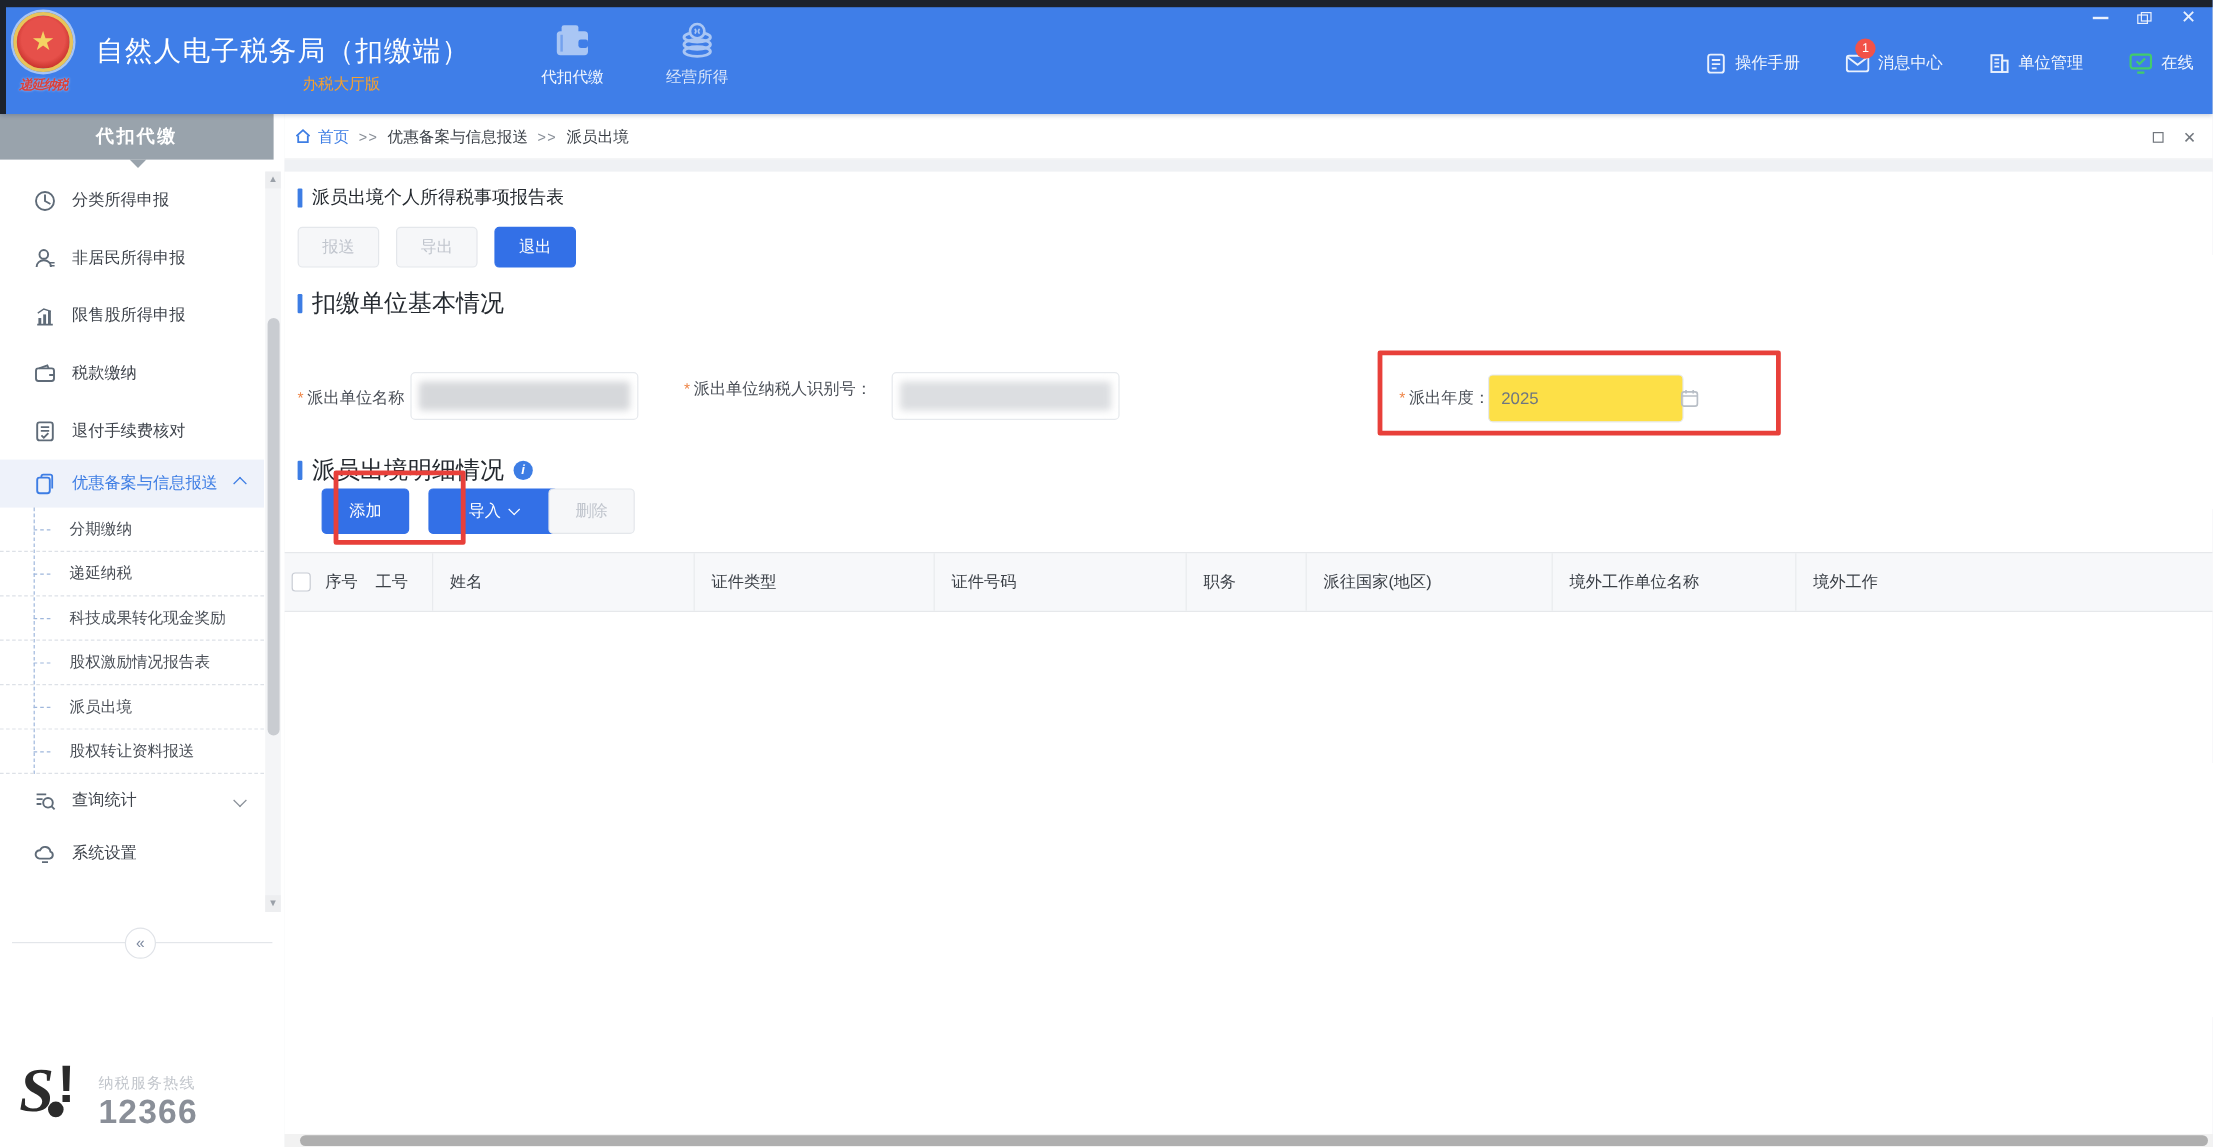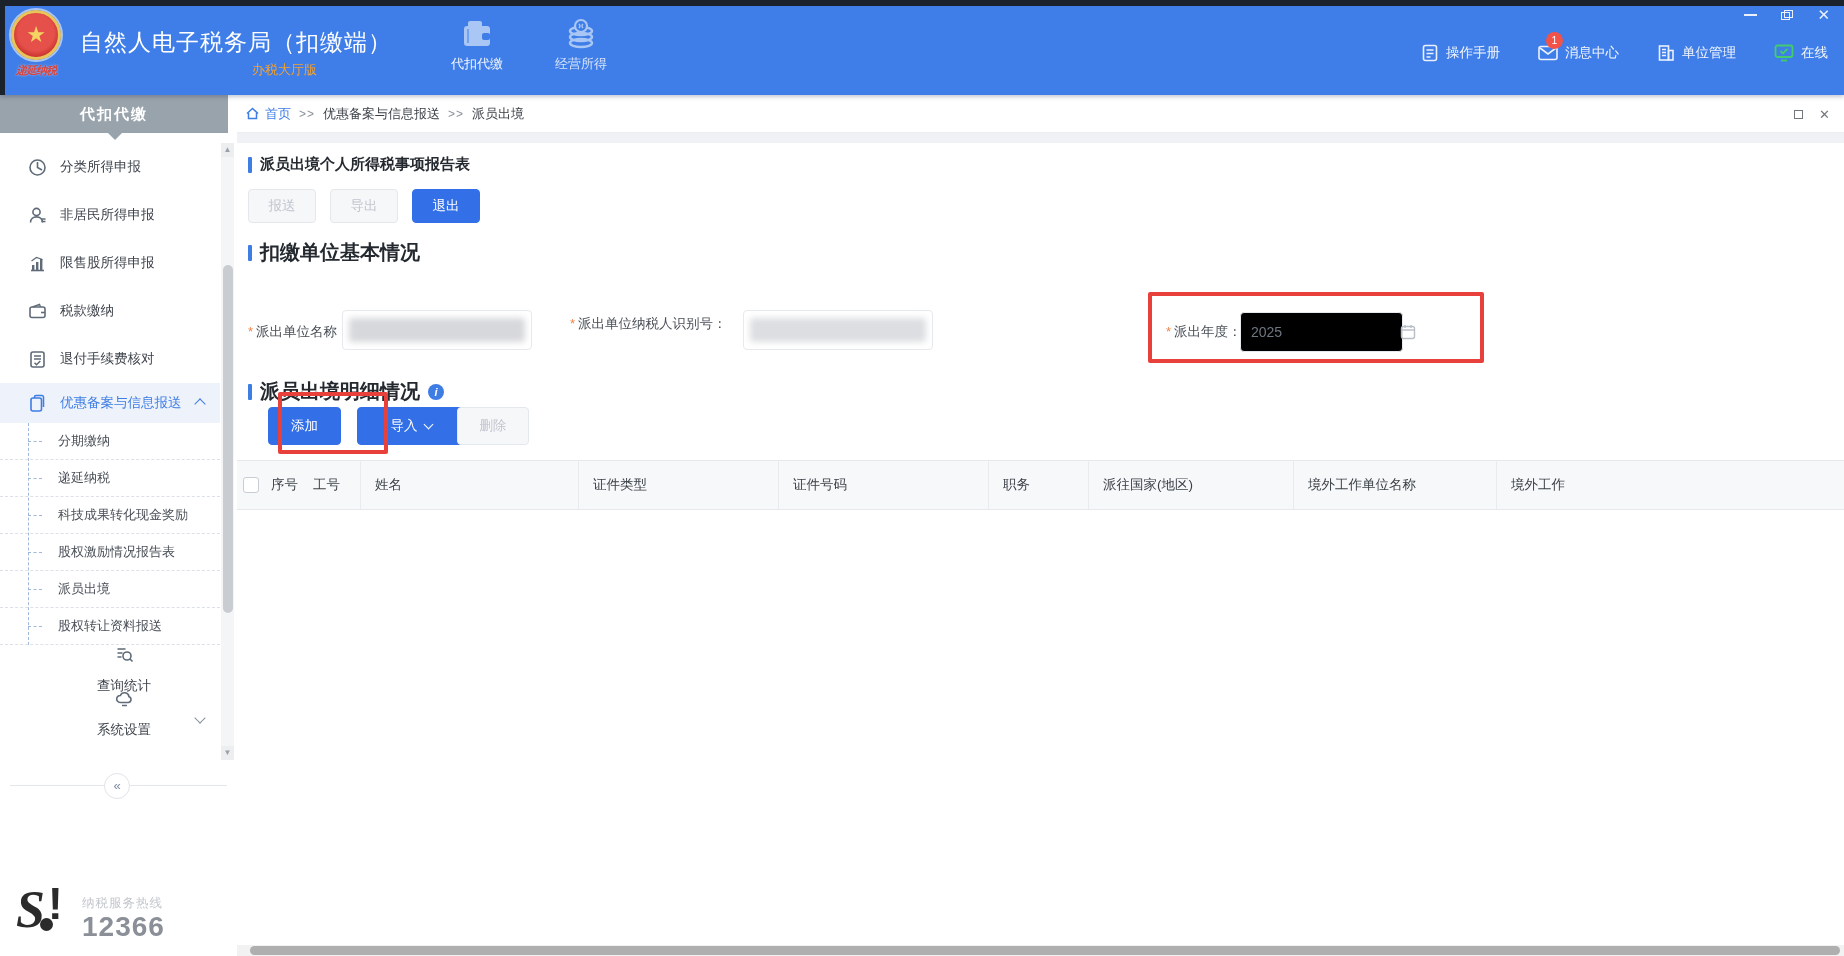--- a/index.html
+++ b/index.html
@@ -62,21 +62,21 @@
   .chev.down { transform:rotate(45deg); margin-top:-2px; }
 
   .submenu { position:relative; }
   .submenu .treeline { position:absolute; left:28px; top:0; height:100%; border-left:1px dashed #9FB7DC; }
   .sub-item { height:37px; display:flex; align-items:center; padding-left:58px; position:relative;
      border-bottom:1px dashed #DDE1E7; cursor:pointer; }
   .submenu .sub-item:first-child { border-top:1px dashed #DDE1E7; }
   .sub-item .stub { position:absolute; left:28px; top:18px; width:14px; border-top:1px dashed #9FB7DC; }
   .sub-item .si-label { font-size:13px; color:#4A4F57; white-space:nowrap; }
 
-  .menu-item.small { height:44px;flex-direction:column; }
+  .menu-item.small { height:44px; }
 
   
   .v-scroll { position:absolute; left:221px; top:48px; width:13px; height:617px; background:#F4F5F7; }
   .v-scroll .arrow { position:absolute; left:0; width:13px; height:14px; background:#EDEEF0; color:#9AA0A8; font-size:8px;
      line-height:14px; text-align:center; }
   .v-scroll .arrow.up { top:0; }
   .v-scroll .arrow.down { bottom:0; }
   .v-scroll .thumb { position:absolute; left:1.5px; top:122px; width:10px; height:348px; background:#C9CCD1; border-radius:5px; }
 
   .collapse-row { position:absolute; left:0; top:678px; width:237px; height:24px; }
@@ -104,21 +104,21 @@
   .crumb-sep { color:#8A9099; font-size:12px; margin:0 8px; letter-spacing:1px; }
   .crumb-item { color:#3A3F46; font-size:13px; }
   .panel-controls { position:absolute; right:14px; top:0; height:38px; display:flex; align-items:center; gap:16px; }
   .panel-maxi { width:9px; height:9px; border:1.5px solid #72777E; cursor:pointer; }
   .panel-x { color:#72777E; font-size:13px; cursor:pointer; line-height:13px; }
 
   .card { position:absolute; left:0; top:48px; width:1607px; height:802px; background:#FFFFFF; }
 
   .sec-head { position:absolute; display:flex; align-items:center; gap:8px; }
   .sec-bar { width:4px; height:16px; background:#3D7DE4; border-radius:1px; }
-  .sec-text { font-size:15px; font-weight:bold; color:#24292F; white-space:nowrap; }
+  .sec-text { font-size:15px; font-weight:normal; color:#24292F; white-space:nowrap; }
   .sec-text.small { font-size:20px;text-align:center; }
 
   .btn { display:inline-flex; align-items:center; justify-content:center; border-radius:4px; font-size:13.5px;
      cursor:pointer; white-space:nowrap; }
   .btn-disabled { background:#F6F7F9; border:1px solid #E4E7EB; color:#C0C5CD; cursor:not-allowed; }
   .btn-primary { background:#3370E7; border:1px solid #3370E7; color:#FFFFFF; }
 
   .toolbar1 { position:absolute; left:11px; top:46px; display:flex; gap:14px; }
   .toolbar1 .btn { width:68px; height:34px; }
 
@@ -128,21 +128,21 @@
      border-radius:4px; overflow:hidden; }
   .redact-blob { position:absolute; left:6px; top:7px; right:6px; bottom:7px; background:#D6D8DB; border-radius:3px;
      filter:blur(3px); }
   .redact-blob.b2 { background:#DCDEE1; }
 
   .anno-box { position:absolute; border:4px solid #E8403A; border-radius:2px; z-index:5;margin-left:26px; }
 
   .year-field { position:absolute; left:885px; top:149px; width:336px; height:71px; }
   .year-label { position:absolute; left:14px; top:27px; font-size:13.5px; color:#4A4F57; white-space:nowrap; }
   .year-input { position:absolute; left:88px; top:16px; width:163px; height:40px; border:1px solid #E6E9ED; border-radius:4px;
-     background:#000000; font-size:14px; color:#6E7681; padding:0 30px 0 10px; outline:none;
+     background:#fde047; font-size:14px; color:#6E7681; padding:0 30px 0 10px; outline:none;
      font-family:"Liberation Sans",sans-serif; }
   .cal-icon { position:absolute; left:248px; top:28px; }
 
   .info-icon { width:16px; height:16px; border-radius:50%; background:#3D7DE4; color:#fff; font-size:11px; font-weight:bold;
      text-align:center; line-height:16px; font-style:italic; }
 
   .toolbar2 { position:absolute; left:0; top:264px; height:38px; }
   .btn-add { position:absolute; left:31px; top:0; width:73px; height:38px; }
   .btn-import { position:absolute; left:120px; top:0; width:108px; height:38px; gap:7px; }
   .btn-del { position:absolute; left:220px; top:0; width:72px; height:38px; }

